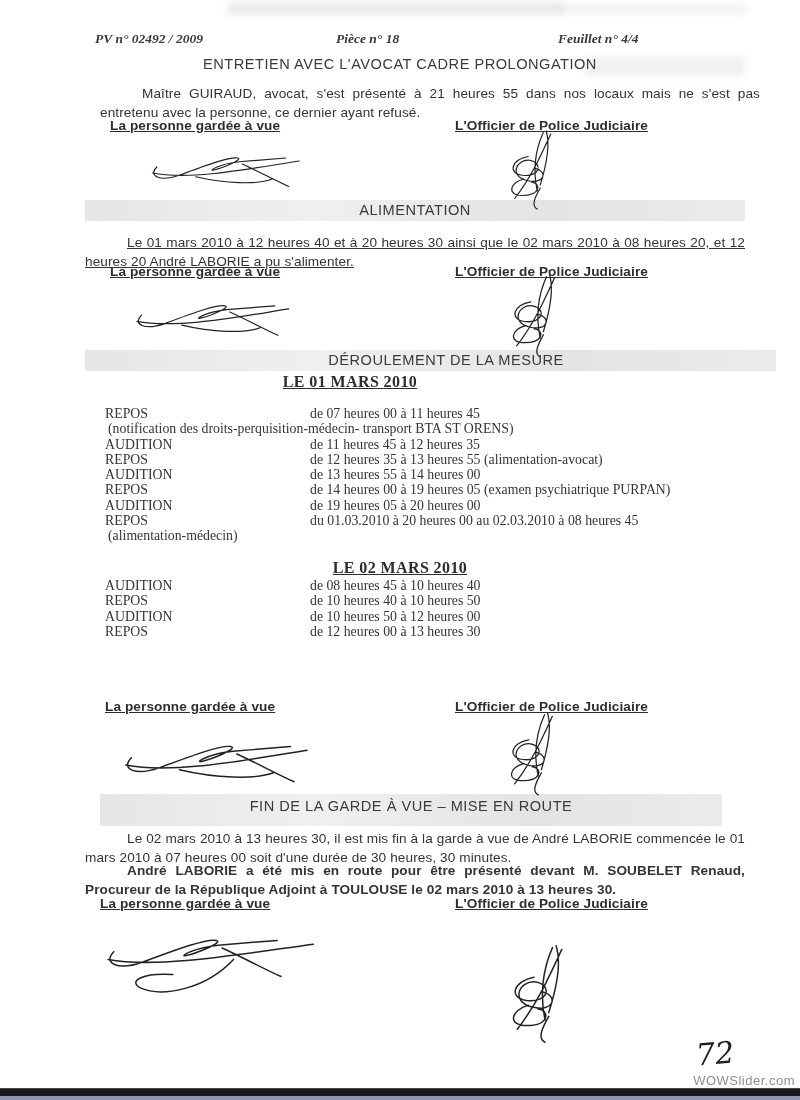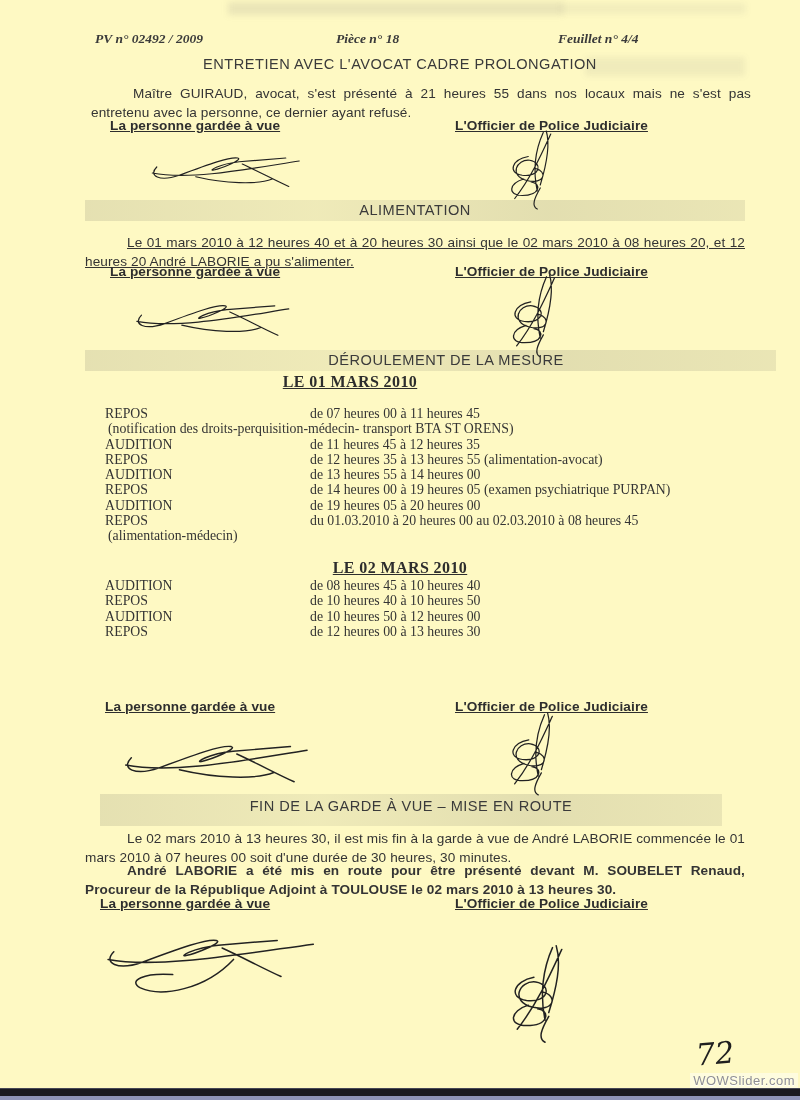--- a/index.html
+++ b/index.html
@@ -1,16 +1,16 @@
 <!DOCTYPE html>
 <html><head>
 <meta charset="utf-8">
 <style>
   html,body{margin:0;padding:0;background:#e8e8e8;}
-  #page{position:relative;width:800px;height:1100px;background:#fef9c3;overflow:hidden;
+  #page{position:relative;width:800px;height:1100px;background:#ffffff;overflow:hidden;
         font-family:"Liberation Sans",sans-serif;color:#333;}
   .abs{position:absolute;}
   .meta{font-family:"Liberation Serif",serif;font-style:italic;font-size:13.5px;color:#3a3a3a;font-weight:bold;}
   .para{font-size:13.6px;color:#343434;text-align:justify;line-height:1.42;letter-spacing:.1px;}
   .indent{text-indent:42px;}
   .heading{font-size:14.6px;color:#3a3a3a;text-align:center;letter-spacing:.5px;}
   .band{background:linear-gradient(90deg,rgba(60,60,60,.13),rgba(60,60,60,.08) 35%,rgba(60,60,60,.14) 70%,rgba(60,60,60,.10));}
   .daytitle{font-family:"Liberation Serif",serif;font-weight:bold;font-size:16px;text-align:center;
             text-decoration:underline;color:#2d2d2d;letter-spacing:.4px;}
   .siglabel{font-weight:bold;font-size:13.6px;text-decoration:underline;color:#2e2e2e;letter-spacing:.1px;}
@@ -33,21 +33,21 @@
 
   <div class="abs smudge" style="left:228px;top:2px;width:335px;height:13px;"></div>
   <div class="abs smudge" style="left:560px;top:3px;width:186px;height:11px;opacity:.6;"></div>
   <div class="abs smudge" style="left:585px;top:57px;width:160px;height:19px;opacity:.7;"></div>
 
   <div class="abs meta" style="left:95px;top:31px;">PV n° 02492 / 2009</div>
   <div class="abs meta" style="left:336px;top:31px;">Pièce n° 18</div>
   <div class="abs meta" style="left:558px;top:31px;">Feuillet n° 4/4</div>
 
   <div class="abs heading" style="left:0;top:56px;width:800px;">ENTRETIEN AVEC L'AVOCAT CADRE PROLONGATION</div>
-  <div class="abs para indent" style="left:91px;top:84px;width:660px;">Maître GUIRAUD, avocat, s'est présenté à 21 heures 55 dans nos locaux mais ne s'est pas entretenu avec la personne, ce dernier ayant refusé.</div>
+  <div class="abs para indent" style="left:100px;top:84px;width:660px;">Maître GUIRAUD, avocat, s'est présenté à 21 heures 55 dans nos locaux mais ne s'est pas entretenu avec la personne, ce dernier ayant refusé.</div>
 
   <div class="abs siglabel" style="left:110px;top:118px;">La personne gardée à vue</div>
   <div class="abs siglabel" style="left:455px;top:118px;">L'Officier de Police Judiciaire</div>
 
   <svg class="abs sig" style="left:125px;top:134px;" width="200" height="60" viewBox="0 0 210 80">
     <path d="M14,44 C2,56 18,64 44,55 C84,40 112,30 122,32 C130,34 100,46 90,48 C82,50 96,40 124,37 L186,32 M8,52 C60,62 140,46 204,36 M128,40 C150,50 172,62 190,70 M66,57 C104,66 148,68 168,60"></path>
   </svg>
   <svg class="abs sig" style="left:487px;top:128px;" width="102" height="84" viewBox="0 0 110 112">
     <path d="M62,6 C52,28 48,56 54,84 M66,4 C72,24 66,50 58,76 M42,38 C20,42 14,60 34,63 C58,66 62,46 44,43 C26,41 16,64 40,70 C64,76 68,58 52,54 M36,68 C16,74 14,90 34,90 C58,90 60,74 46,72 M58,80 C50,94 46,104 54,108 M24,94 C46,66 60,34 72,8"></path>
   </svg>

